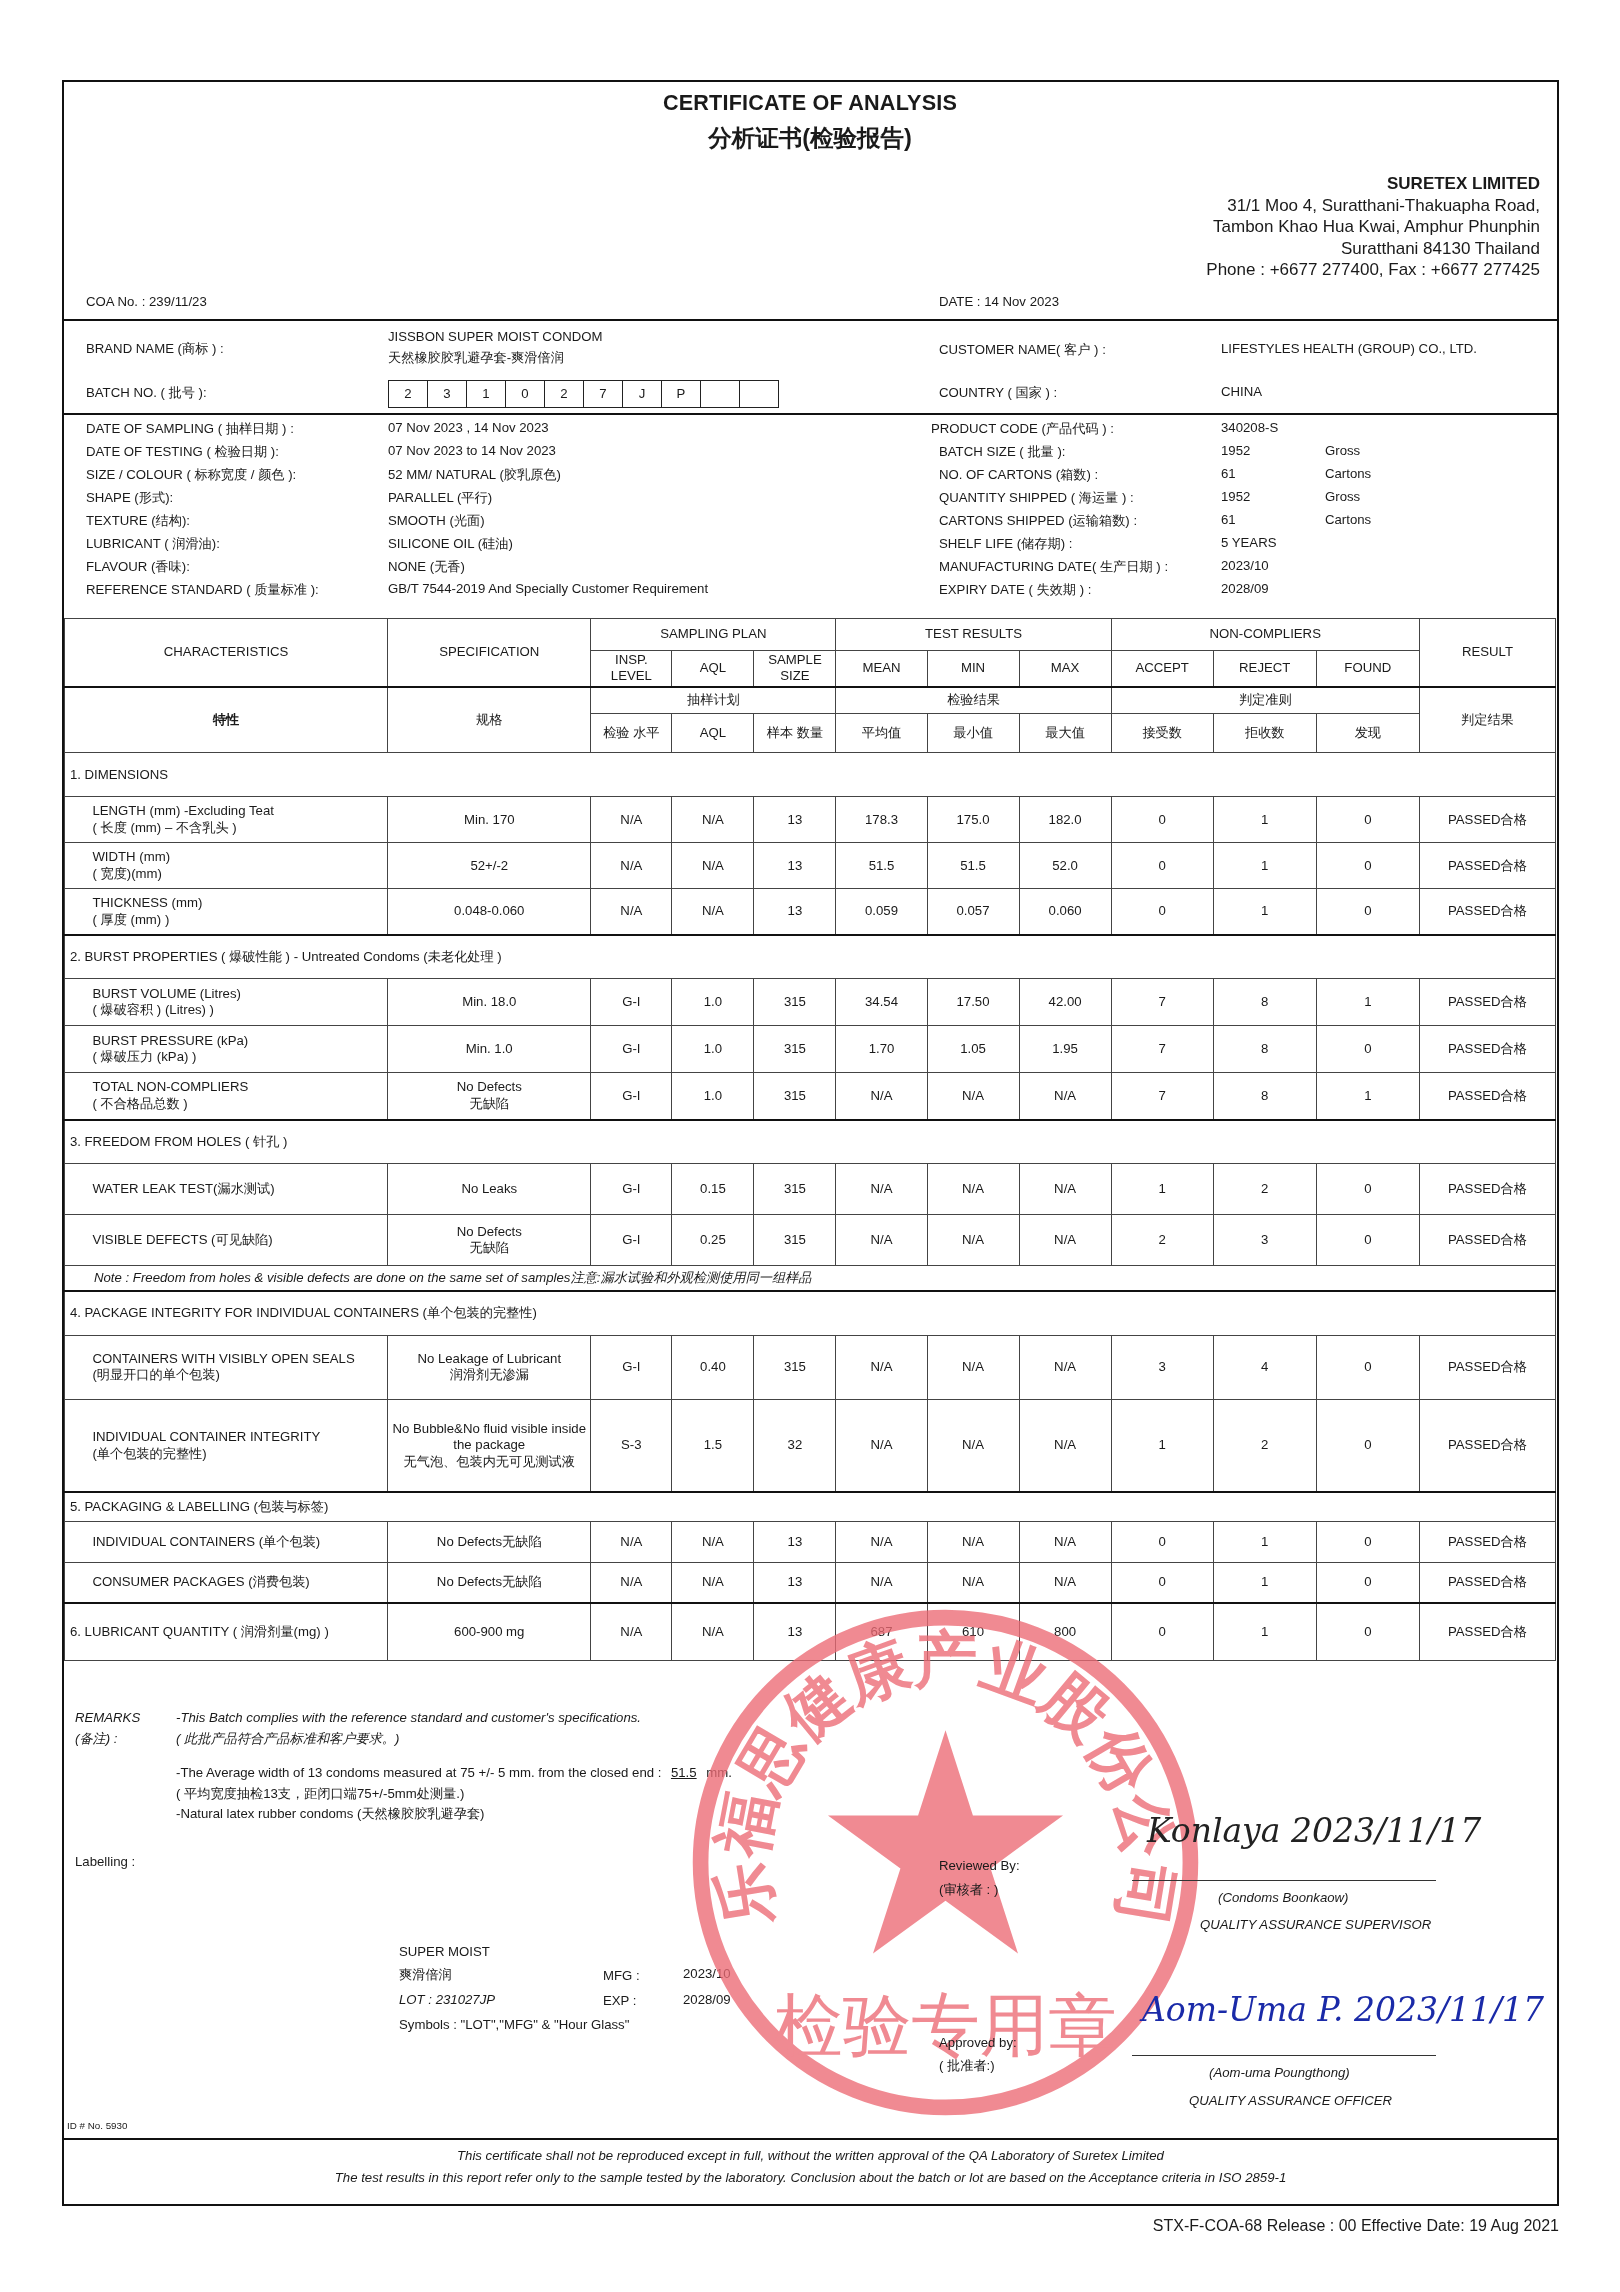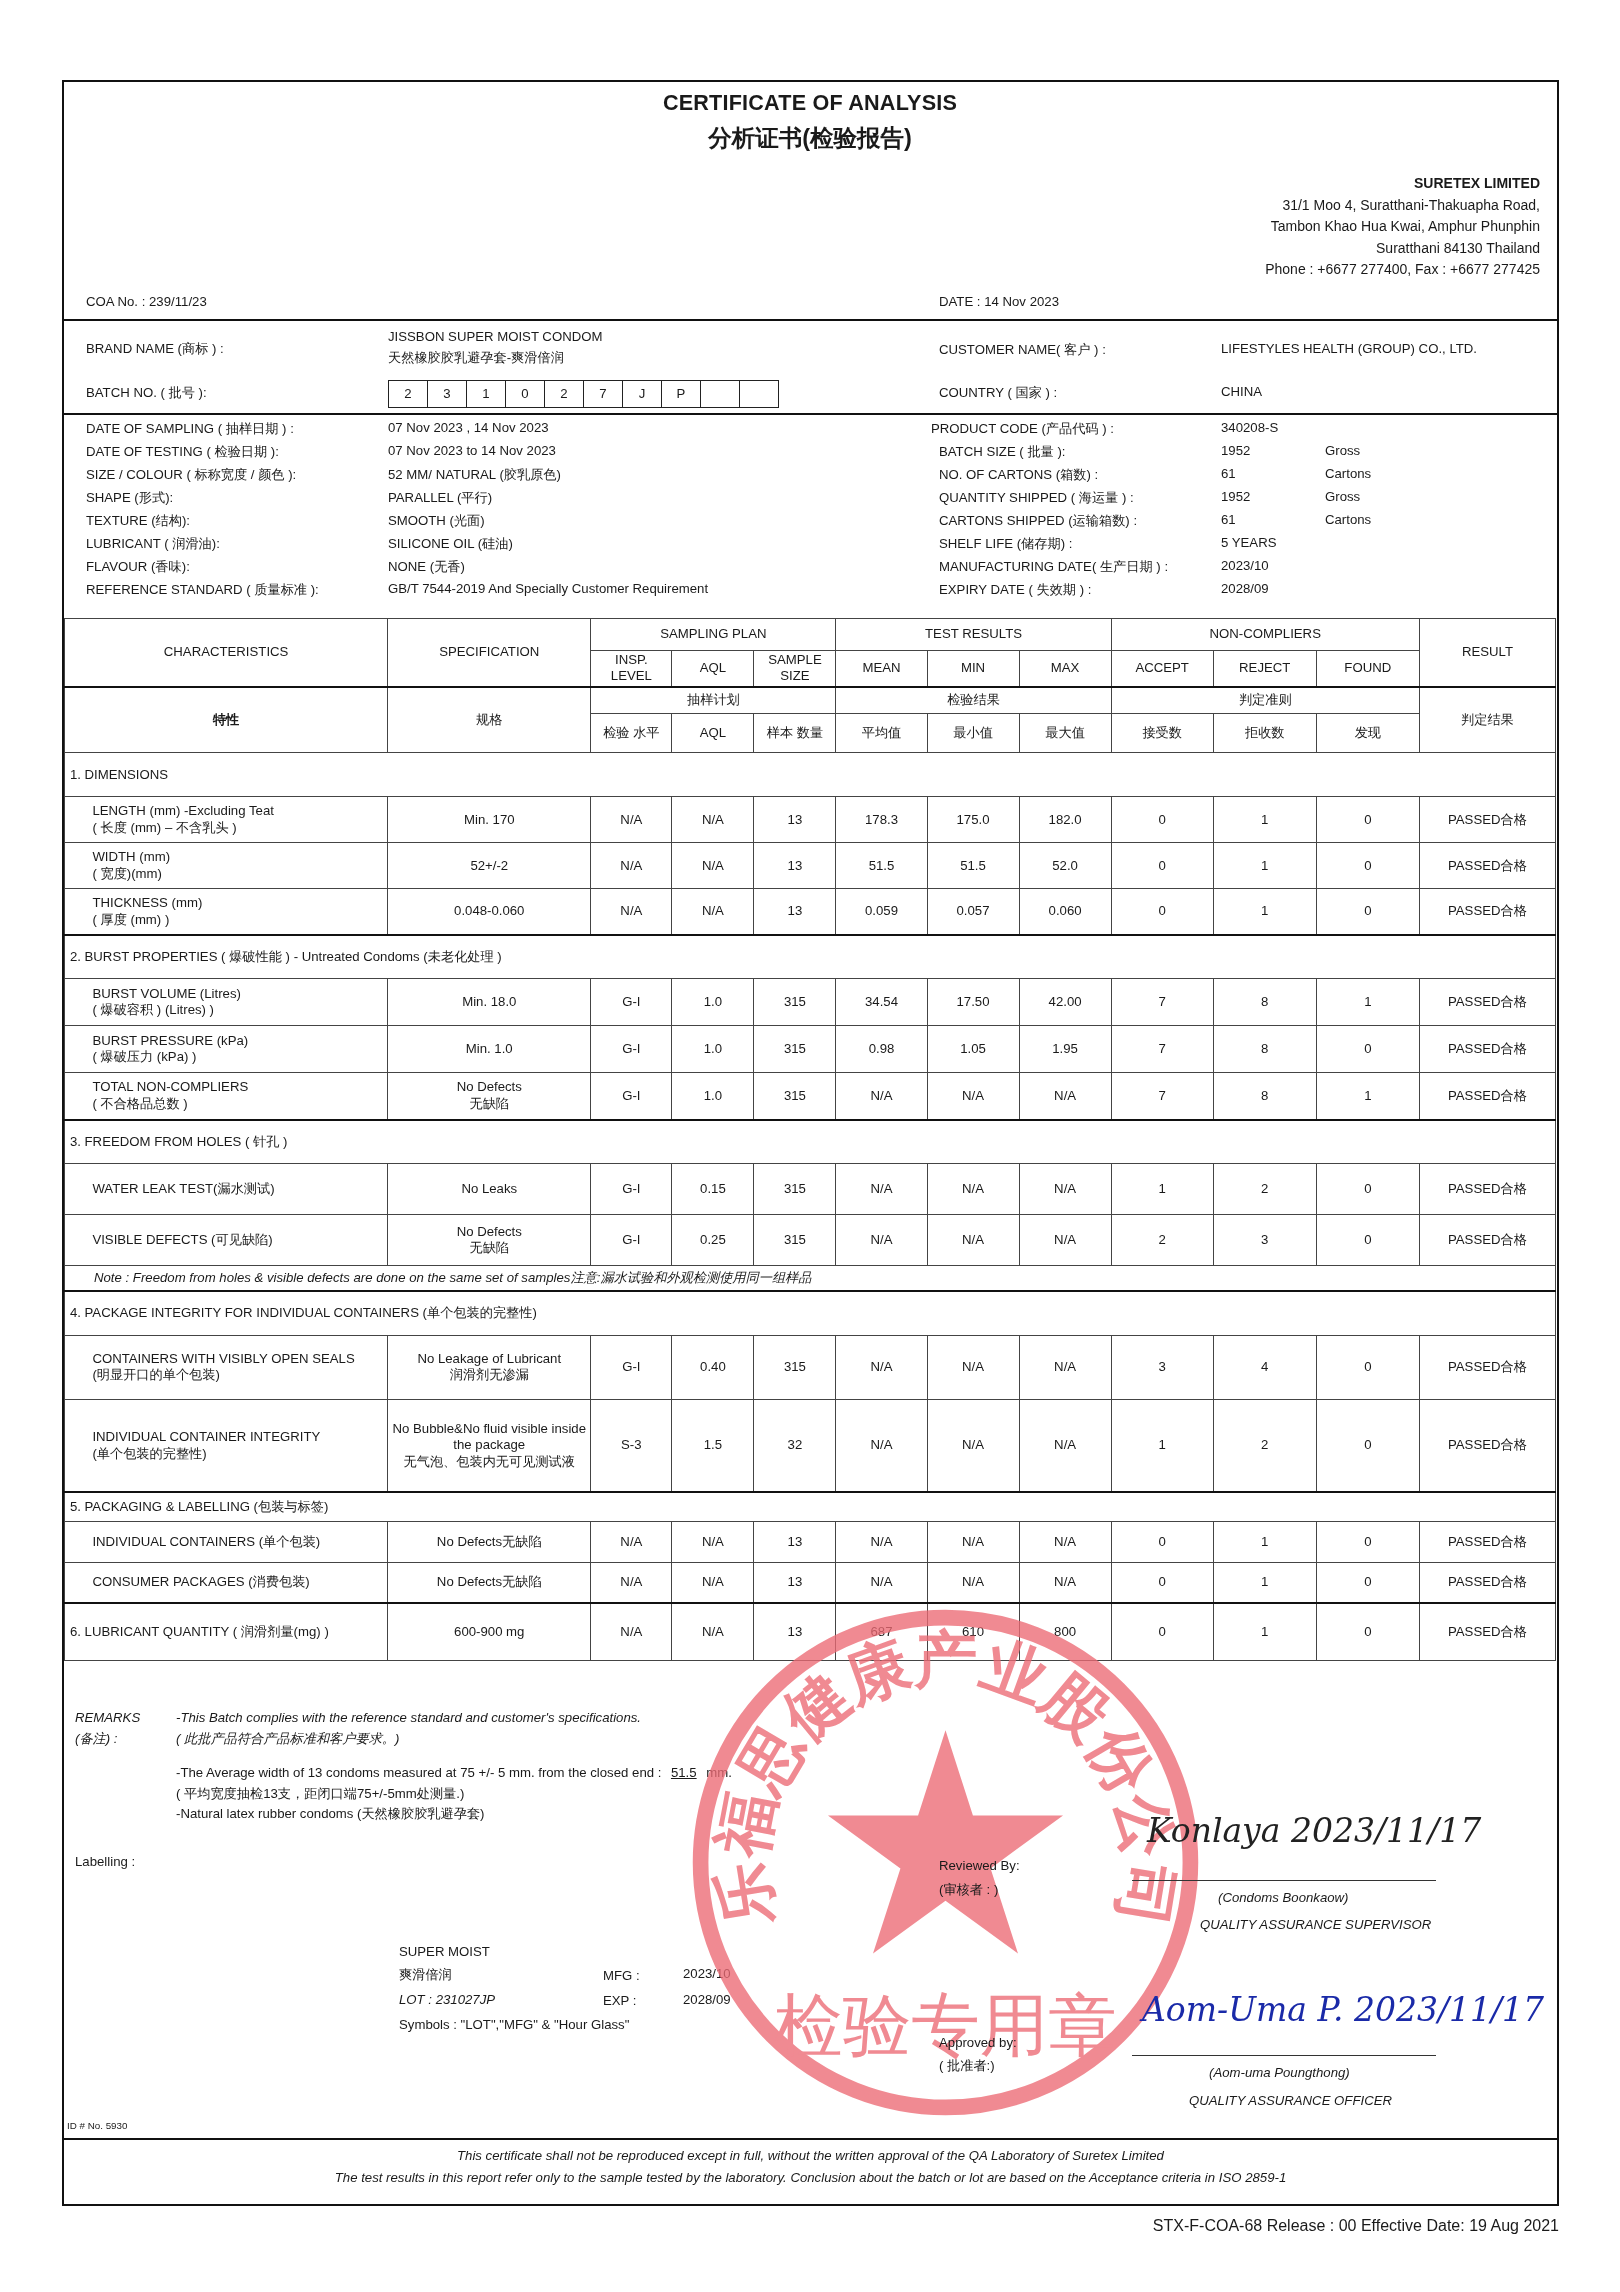--- a/index.html
+++ b/index.html
@@ -1,20 +1,20 @@
 <!DOCTYPE html>
 <html><head>
 <meta charset="utf-8">
 <style>
   html, body { margin:0; padding:0; background:#ffffff; }
   body { width:1620px; height:2293px; position:relative; font-family:"Liberation Sans", "DejaVu Sans", sans-serif; color:#1a1a1a; font-size:13.7px; overflow:hidden; }
   .frame { position:absolute; left:62px; top:80px; width:1497px; height:2126px; border:2.9px solid #111; box-sizing:border-box; }
   .title1 { position:absolute; left:0; width:1620px; top:90px; text-align:center; font-weight:bold; font-size:21.6px; letter-spacing:0.2px; }
   .title2 { position:absolute; left:0; width:1620px; top:122px; text-align:center; font-weight:bold; font-size:23.5px; }
-  .company { position:absolute; right:80px; top:173px; text-align:right; font-size:14px; line-height:21.6px; }
+  .company { position:absolute; right:80px; top:173px; text-align:right; font-size:17px; line-height:21.6px; }
   .company .name { font-weight:bold; }
   .hline { position:absolute; left:62px; width:1497px; height:0; border-top:2px solid #111; }
   .lbl { position:absolute; font-size:13.2px; white-space:nowrap; }
   .batchbox { position:absolute; left:388px; top:380px; display:flex; border:1.5px solid #222; }
   .batchbox div { width:38px; height:25.5px; border-right:1px solid #222; text-align:center; line-height:25.5px; font-size:13.2px; }
   .batchbox div:last-child { border-right:none; }
   table.main { position:absolute; left:64px; top:618px; width:1492px; border-collapse:collapse; table-layout:fixed; font-size:13.2px; }
   table.main td { border:1px solid #444; text-align:center; vertical-align:middle; padding:0 2px; line-height:16.7px; }
   table.main td.left { text-align:left; padding-left:27.4px; }
   table.main td.sec { text-align:left; padding-left:4.9px; border-left:1px solid #444; border-right:none; }
@@ -256,21 +256,21 @@
         <td class="left">
           <div>BURST PRESSURE (kPa)</div>
           <div>( 爆破压力 (kPa) )</div>
         </td>
         <td>
           <div>Min. 1.0</div>
         </td>
         <td>G-I</td>
         <td>1.0</td>
         <td>315</td>
-        <td>0.98</td>
+        <td>1.70</td>
         <td>1.05</td>
         <td>1.95</td>
         <td>7</td>
         <td>8</td>
         <td>0</td>
         <td>PASSED合格</td>
       </tr>
       <tr style="height: 47px;">
         <td class="left">
           <div>TOTAL NON-COMPLIERS</div>

